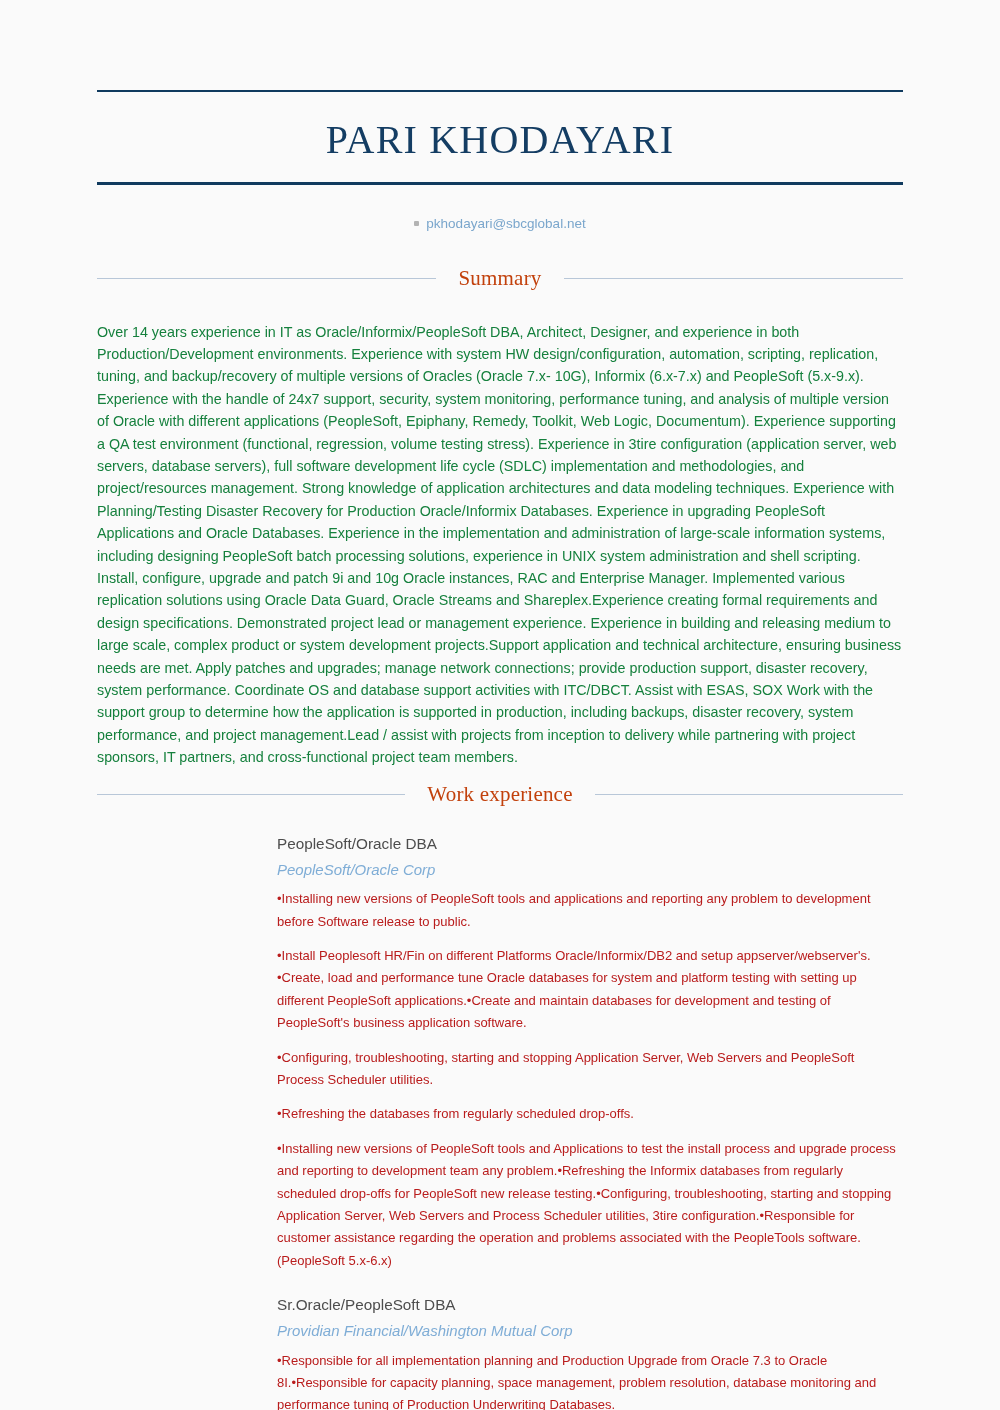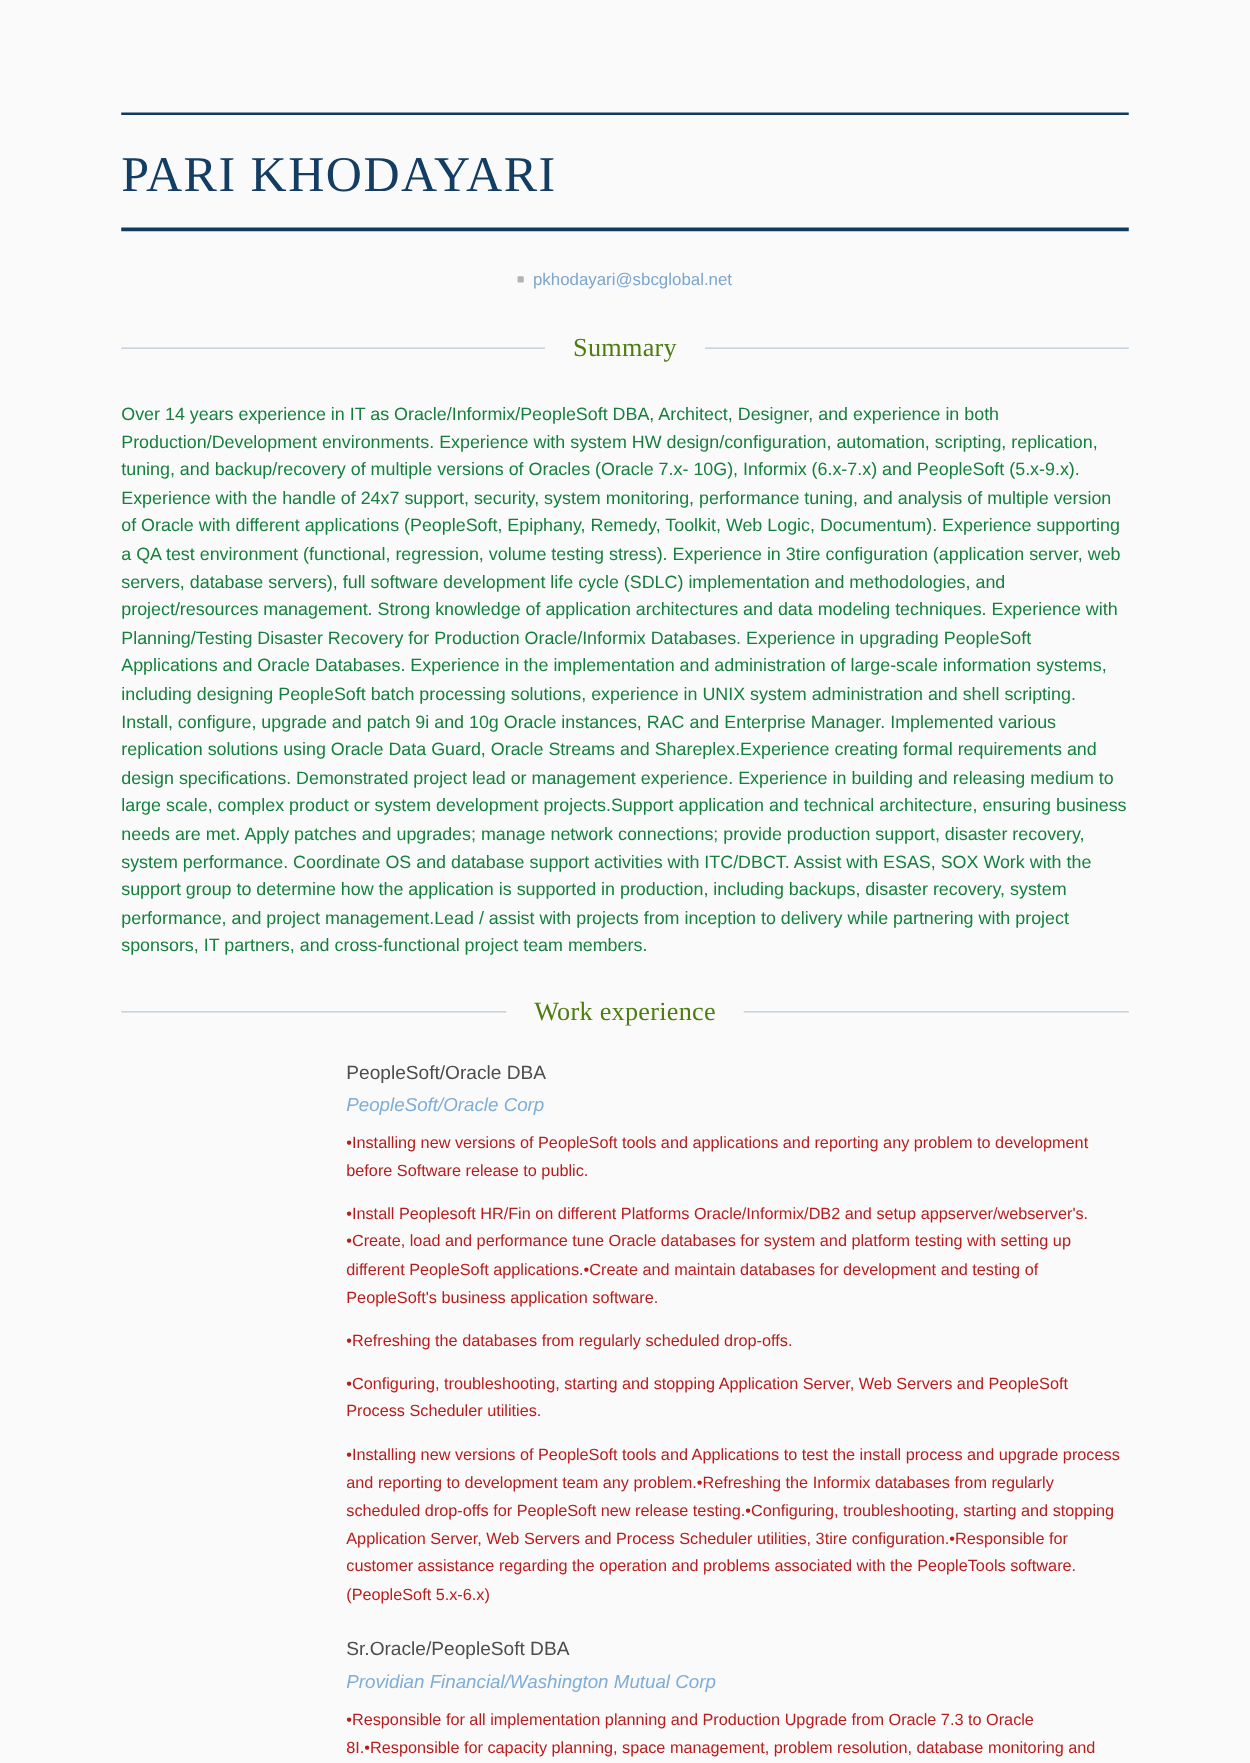--- a/index.html
+++ b/index.html
@@ -29,20 +29,21 @@
     height: 2px;
     background: #103a5e;
     margin-top: 90px;
   }
 
   .name {
     font-family: "Liberation Serif", serif;
     font-size: 40px;
     letter-spacing: 1.2px;
     color: #143d63;
+    text-align: center;
     padding: 26px 0 20px;
     line-height: 1.1;
     font-weight: 400;
   }
 
   .header-rule-bottom {
     height: 3px;
     background: #103a5e;
   }
 
@@ -75,26 +76,26 @@
   }
   .section-head .line {
     flex: 1 1 auto;
     height: 1px;
     background: #b8c7d8;
   }
   .section-head .title {
     flex: 0 0 auto;
     font-family: "Liberation Serif", serif;
     font-size: 21px;
-    color: #4d7c0f;
+    color: #c2410c;
     white-space: nowrap;
     letter-spacing: 0.2px;
     text-align: center;
   }
-  .section-head.work { margin-top: 28px; }
+  .section-head.work { margin-top: 13px; }
   .section-head.work .title { font-size: 21px; }
 
   
   .summary-body {
     margin-top: 30px;
     font-size: 14.3px;
     line-height: 22.4px;
     color: #15803d;
     text-align: left;
   }
@@ -155,22 +156,22 @@
     <span class="line"></span>
   </div>
 
   <div class="work-list">
 
     <div class="job">
       <div class="job-title">PeopleSoft/Oracle DBA</div>
       <div class="job-company">PeopleSoft/Oracle Corp</div>
       <p class="job-bullet">•Installing new versions of PeopleSoft tools and applications and reporting any problem to development before Software release to public.</p>
       <p class="job-bullet">•Install Peoplesoft HR/Fin on different Platforms Oracle/Informix/DB2 and setup appserver/webserver's. •Create, load and performance tune Oracle databases for system and platform testing with setting up different PeopleSoft applications.•Create and maintain databases for development and testing of PeopleSoft's business application software.</p>
+      <p class="job-bullet">•Configuring, troubleshooting, starting and stopping Application Server, Web Servers and PeopleSoft Process Scheduler utilities.</p>
       <p class="job-bullet">•Refreshing the databases from regularly scheduled drop-offs.</p>
-      <p class="job-bullet">•Configuring, troubleshooting, starting and stopping Application Server, Web Servers and PeopleSoft Process Scheduler utilities.</p>
       <p class="job-bullet">•Installing new versions of PeopleSoft tools and Applications to test the install process and upgrade process and reporting to development team any problem.•Refreshing the Informix databases from regularly scheduled drop-offs for PeopleSoft new release testing.•Configuring, troubleshooting, starting and stopping Application Server, Web Servers and Process Scheduler utilities, 3tire configuration.•Responsible for customer assistance regarding the operation and problems associated with the PeopleTools software. (PeopleSoft 5.x-6.x)</p>
     </div>
 
     <div class="job">
       <div class="job-title">Sr.Oracle/PeopleSoft DBA</div>
       <div class="job-company">Providian Financial/Washington Mutual Corp</div>
       <p class="job-bullet">•Responsible for all implementation planning and Production Upgrade from Oracle 7.3 to Oracle 8I.•Responsible for capacity planning, space management, problem resolution, database monitoring and performance tuning of Production Underwriting Databases.</p>
 
     </div>
 

